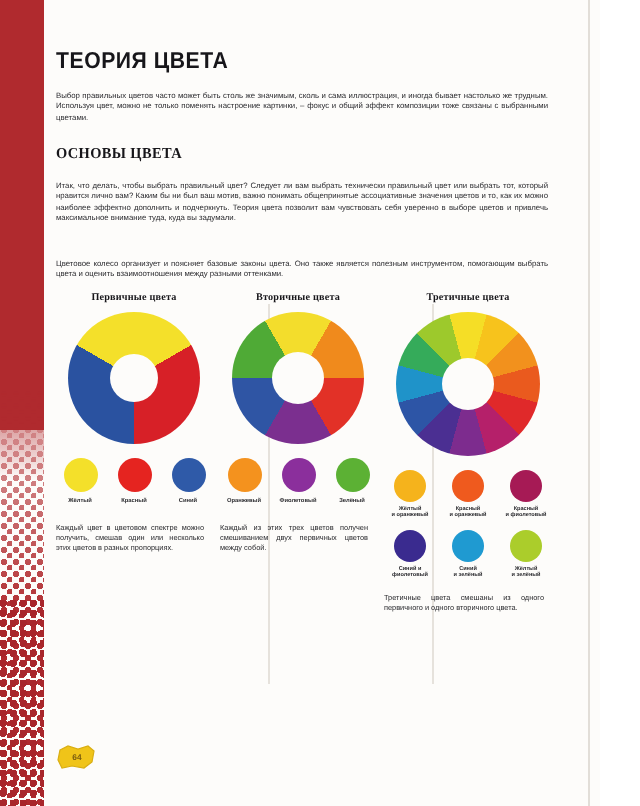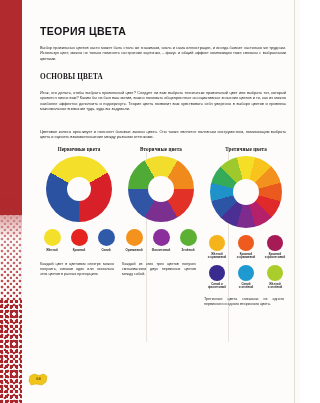--- a/index.html
+++ b/index.html
@@ -43,21 +43,21 @@
     background-size:5px 5px;
   }
 
   
   .right-rule{
     position:absolute;right:5px;top:0;width:1px;height:403px;
     background:#e2ded8;
   }
 
   
-  .content{position:absolute;left:40px;top:0;width:248px;height:403px;}
+  .content{position:absolute;left:28px;top:0;width:248px;height:403px;}
 
   h1.title{
     margin:0;position:absolute;left:0;top:25px;
     font-size:11.5px;font-weight:bold;letter-spacing:0.3px;
     color:#17161a;font-family:"Liberation Sans",sans-serif;
     transform:scaleX(0.92);transform-origin:left center;
   }
   .intro{
     position:absolute;left:0;top:41px;width:246px;
     font-size:3.9px;line-height:5.4px;color:#2a2a2e;text-align:justify;

